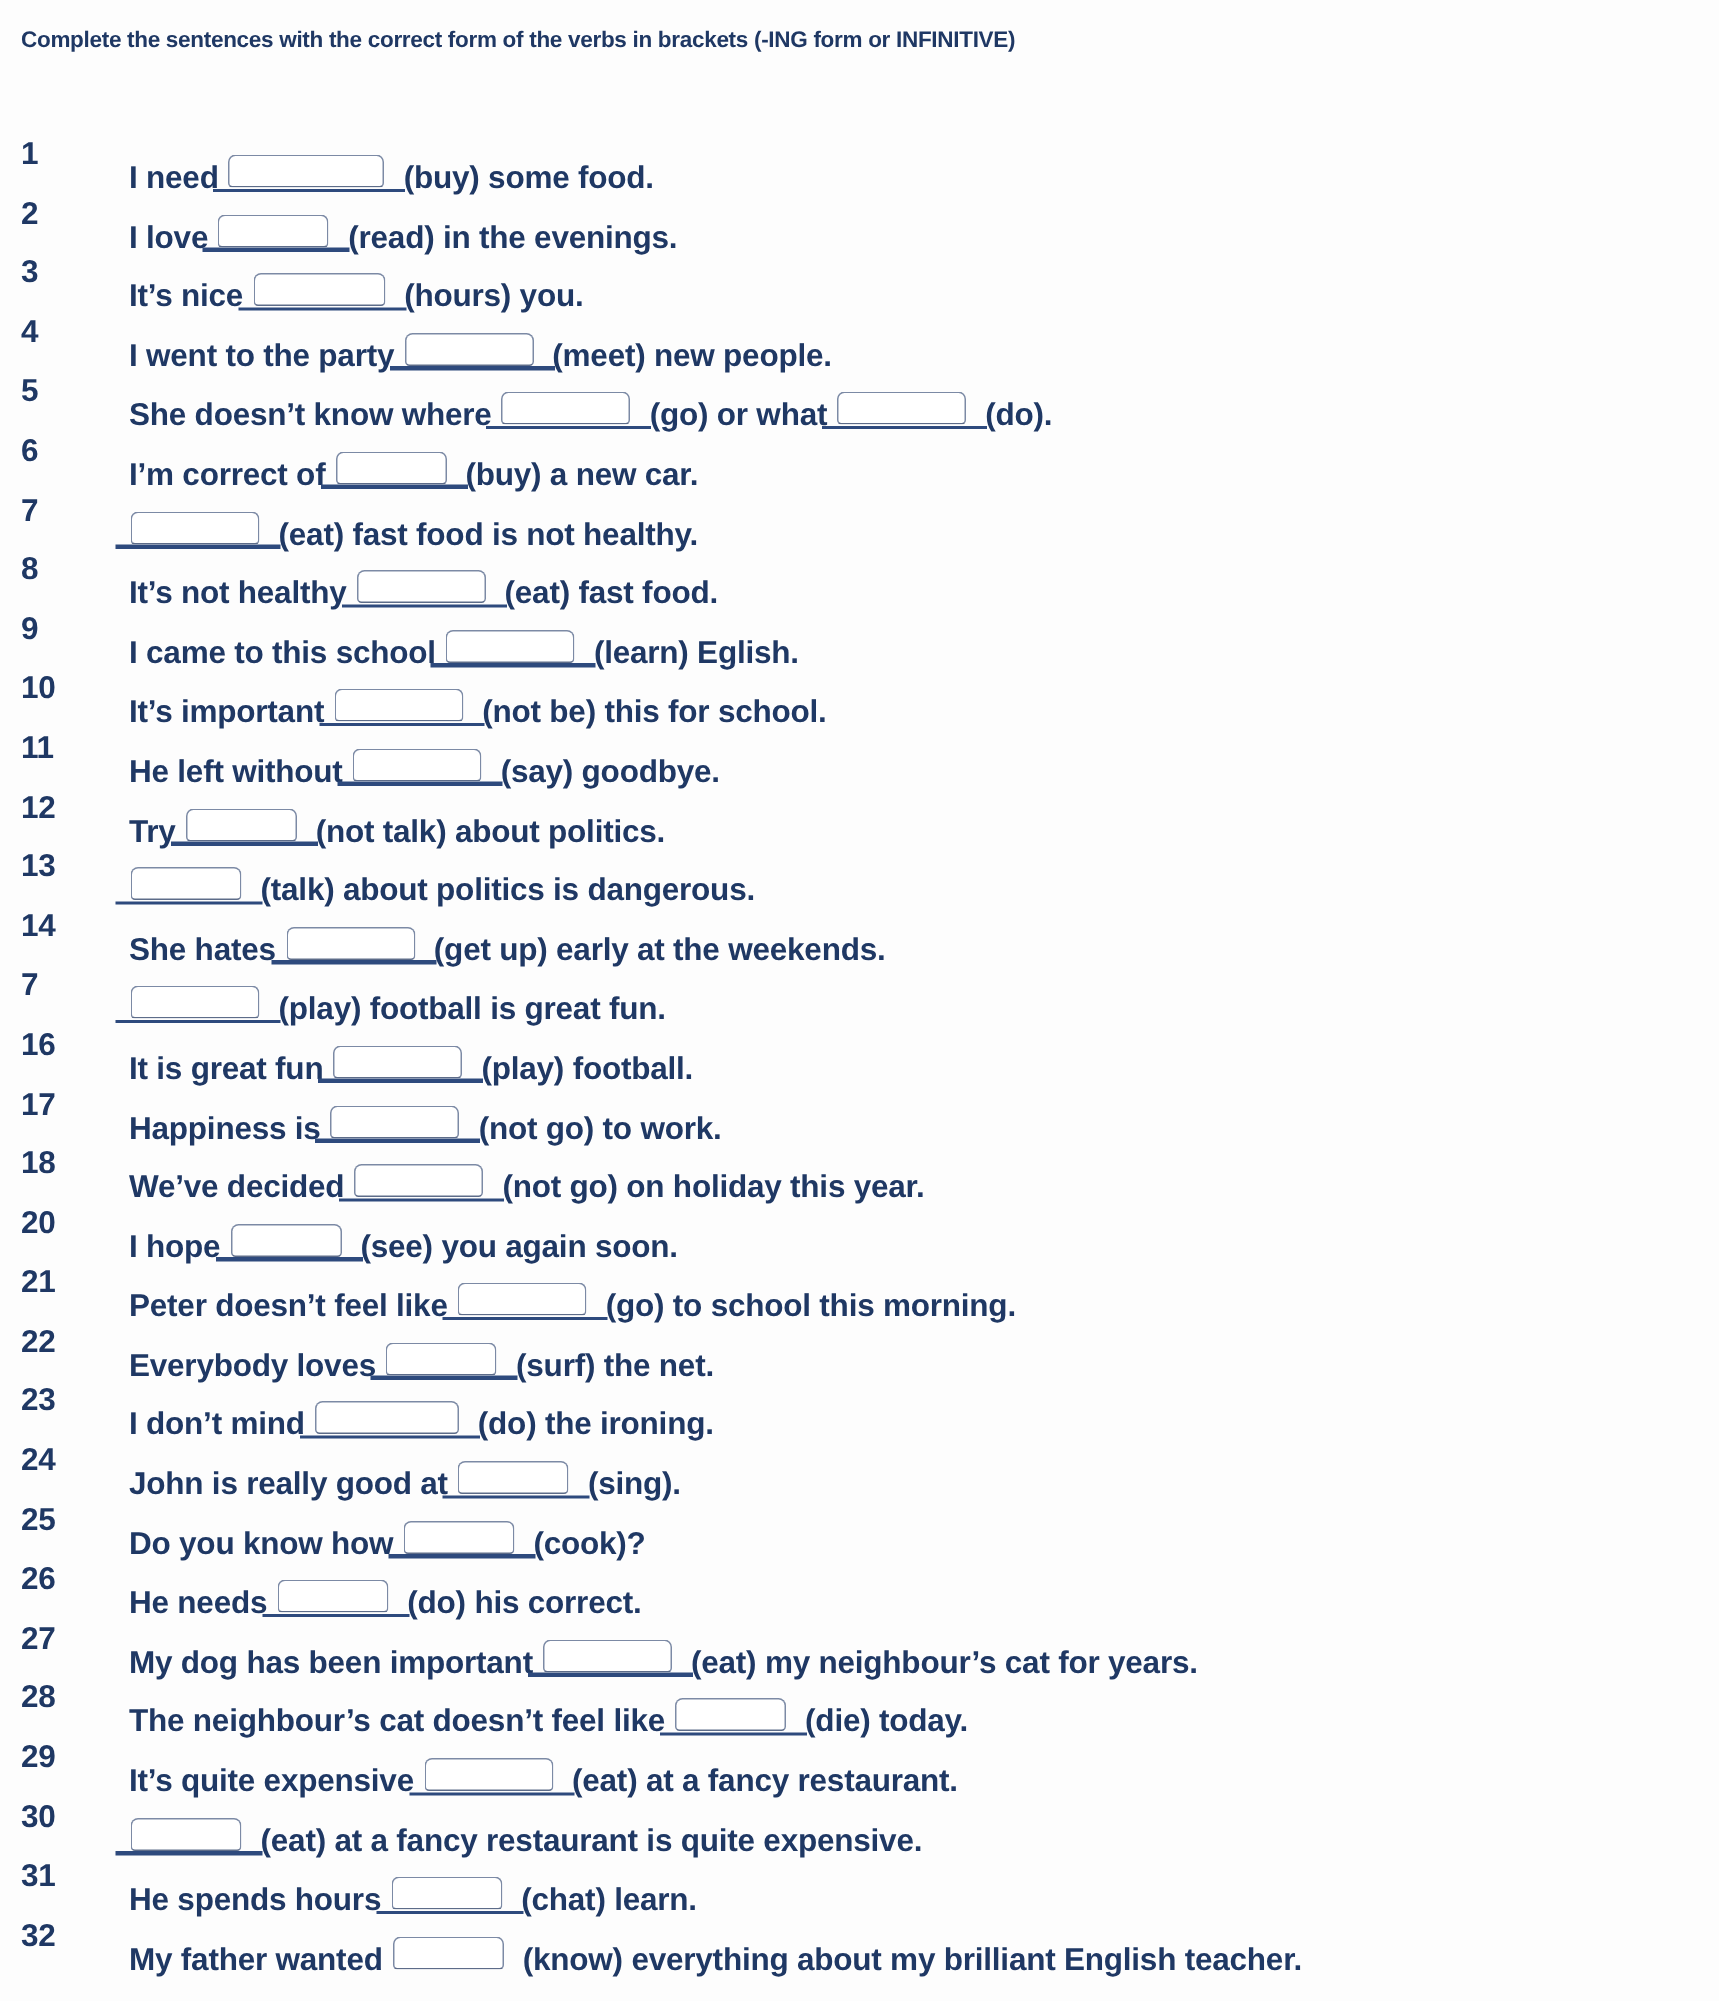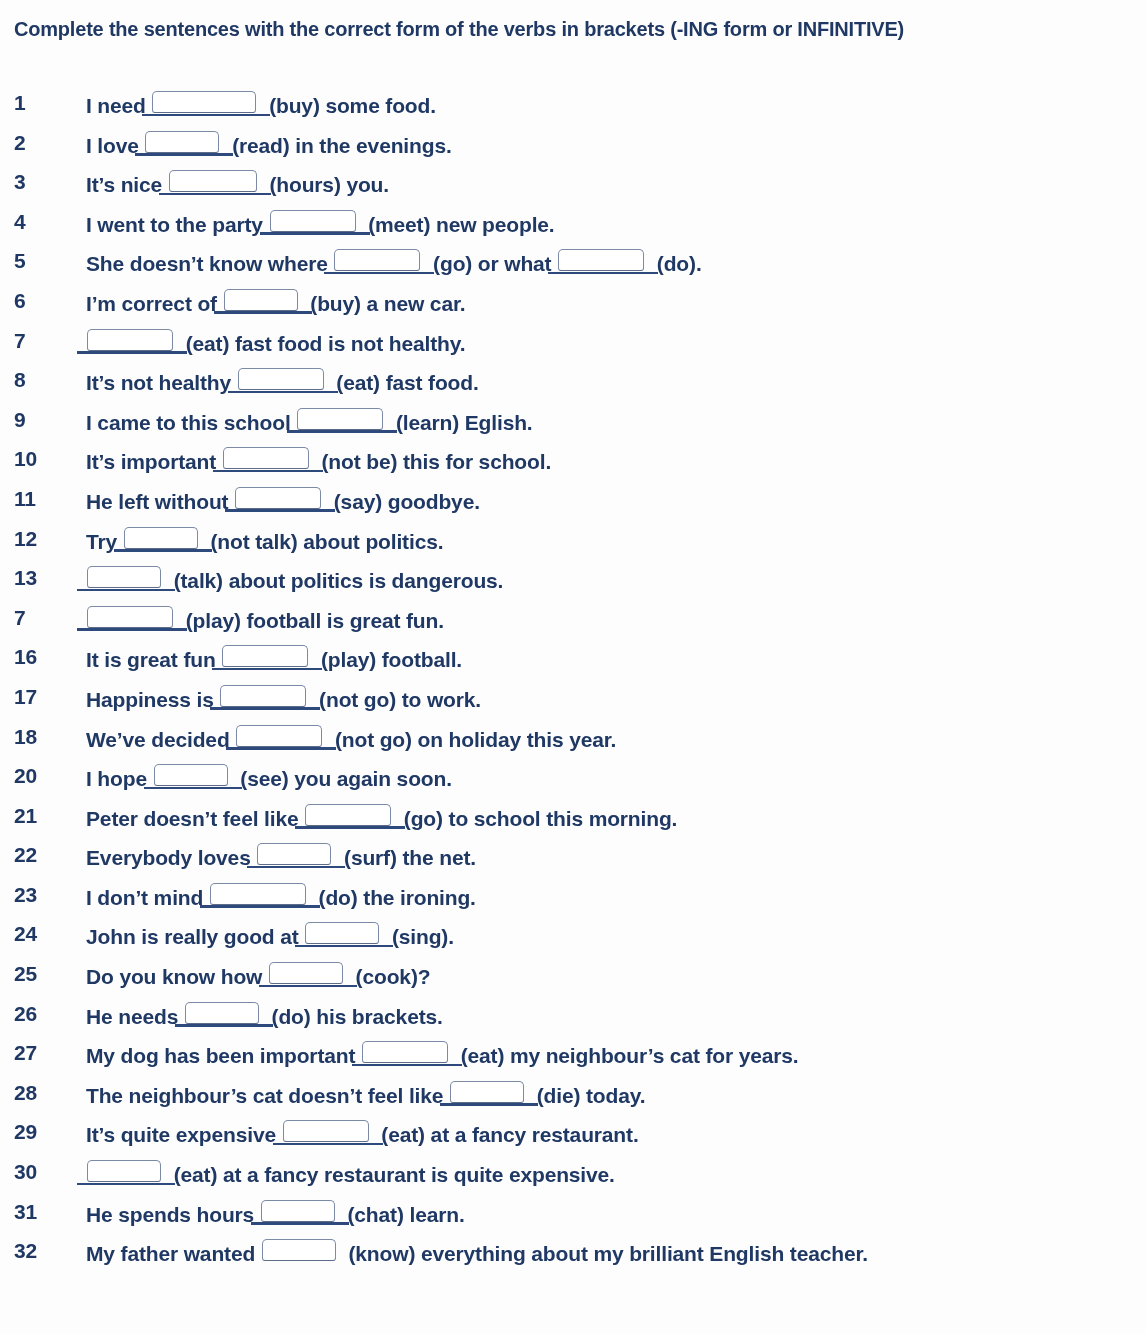--- a/index.html
+++ b/index.html
@@ -21,21 +21,21 @@
     width: 1146px;
     height: 1334px;
     box-sizing: border-box;
   }
 
   .worksheet-title {
     position: absolute;
     left: 14px;
     top: 18px;
     width: 1120px;
-    font-size: 20px;
+    font-size: 15px;
     font-weight: bold;
     letter-spacing: -0.2px;
     color: #1f3864;
     white-space: nowrap;
   }
 
   .items {
     position: absolute;
     left: 0;
     top: 86px;
@@ -58,21 +58,21 @@
     font-size: 21px;
     font-weight: bold;
     color: #1f3864;
     text-align: left;
     letter-spacing: -0.2px;
   }
 
   .item-sentence {
     position: absolute;
     left: 86px;
-    top: 5px;
+    top: 17px;
     font-size: 21px;
     font-weight: bold;
     color: #1f3864;
     letter-spacing: -0.15px;
     line-height: 27px;
     white-space: nowrap;
   }
 
   .seg {
     display: inline;
@@ -174,20 +174,24 @@
       </div>
       <div class="item-row">
         <div class="item-number">12</div>
         <div class="item-sentence"><span class="seg">Try </span><span class="blank wide-5"><span class="rule"></span><span class="field"></span></span><span class="seg"> (not talk) about politics.</span></div>
       </div>
       <div class="item-row">
         <div class="item-number">13</div>
         <div class="item-sentence"><span class="blank wide-5"><span class="rule"></span><span class="field"></span></span><span class="seg"> (talk) about politics is dangerous.</span></div>
       </div>
       <div class="item-row">
+        <div class="item-number">14</div>
+        <div class="item-sentence"><span class="seg">She hates </span><span class="blank wide-4"><span class="rule"></span><span class="field"></span></span><span class="seg"> (get up) early at the weekends.</span></div>
+      </div>
+      <div class="item-row">
         <div class="item-number">7</div>
         <div class="item-sentence"><span class="blank wide-4"><span class="rule"></span><span class="field"></span></span><span class="seg"> (play) football is great fun.</span></div>
       </div>
       <div class="item-row">
         <div class="item-number">16</div>
         <div class="item-sentence"><span class="seg">It is great fun </span><span class="blank wide-4"><span class="rule"></span><span class="field"></span></span><span class="seg"> (play) football.</span></div>
       </div>
       <div class="item-row">
         <div class="item-number">17</div>
         <div class="item-sentence"><span class="seg">Happiness is </span><span class="blank wide-4"><span class="rule"></span><span class="field"></span></span><span class="seg"> (not go) to work.</span></div>
@@ -215,21 +219,21 @@
       <div class="item-row">
         <div class="item-number">24</div>
         <div class="item-sentence"><span class="seg">John is really good at </span><span class="blank wide-5"><span class="rule"></span><span class="field"></span></span><span class="seg"> (sing).</span></div>
       </div>
       <div class="item-row">
         <div class="item-number">25</div>
         <div class="item-sentence"><span class="seg">Do you know how </span><span class="blank wide-5"><span class="rule"></span><span class="field"></span></span><span class="seg"> (cook)?</span></div>
       </div>
       <div class="item-row">
         <div class="item-number">26</div>
-        <div class="item-sentence"><span class="seg">He needs </span><span class="blank wide-5"><span class="rule"></span><span class="field"></span></span><span class="seg"> (do) his brackets.</span></div>
+        <div class="item-sentence"><span class="seg">He needs </span><span class="blank wide-5"><span class="rule"></span><span class="field"></span></span><span class="seg"> (do) his correct.</span></div>
       </div>
       <div class="item-row">
         <div class="item-number">27</div>
         <div class="item-sentence"><span class="seg">My dog has been important </span><span class="blank wide-4"><span class="rule"></span><span class="field"></span></span><span class="seg"> (eat) my neighbour’s cat for years.</span></div>
       </div>
       <div class="item-row">
         <div class="item-number">28</div>
         <div class="item-sentence"><span class="seg">The neighbour’s cat doesn’t feel like </span><span class="blank wide-5"><span class="rule"></span><span class="field"></span></span><span class="seg"> (die) today.</span></div>
       </div>
       <div class="item-row">

